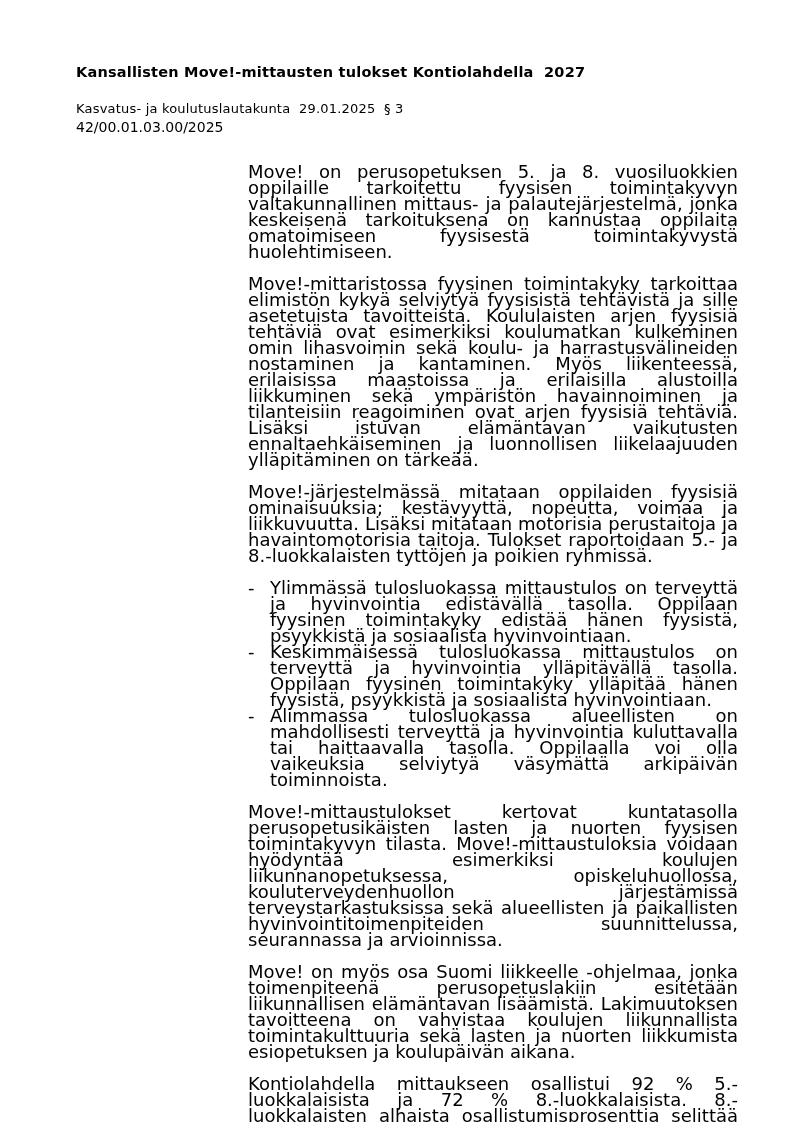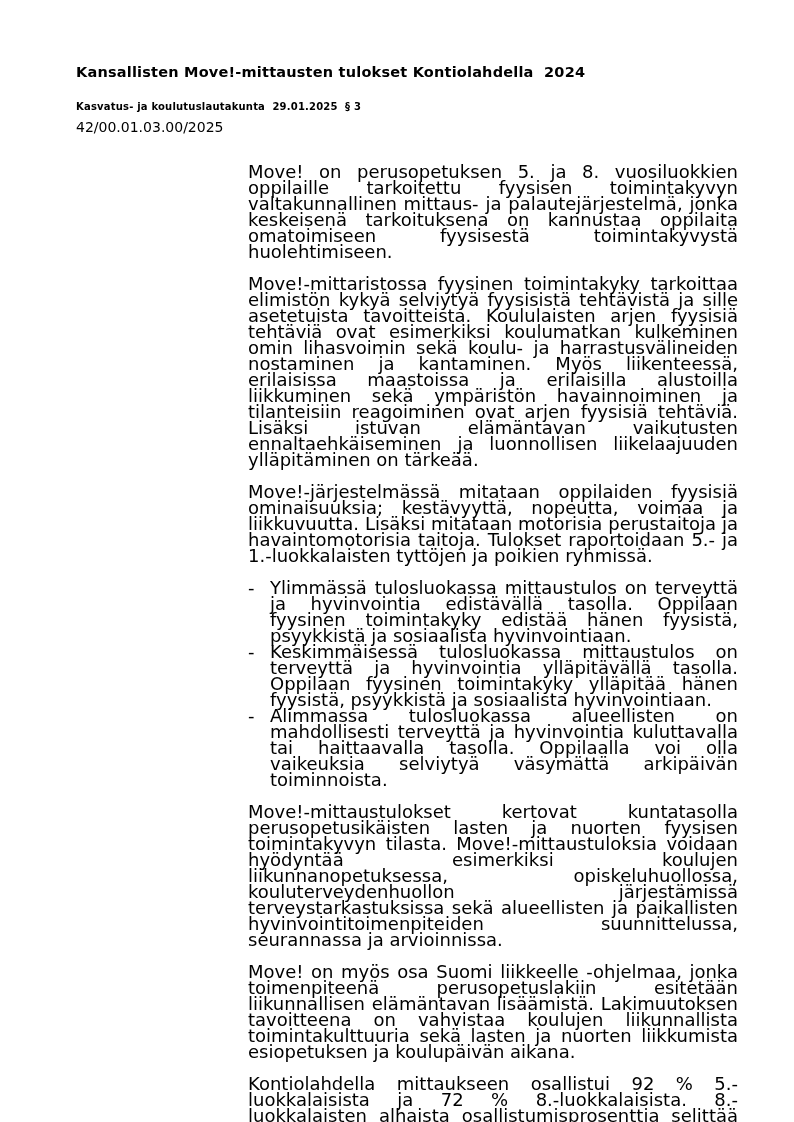--- a/index.html
+++ b/index.html
@@ -24,22 +24,22 @@
     font-size: 14.5px;
     font-weight: bold;
     white-space: pre-wrap;
     letter-spacing: 0.2px;
   }
   .doc-subtitle {
     position: absolute;
     left: 76px;
     top: 101px;
     margin: 0;
-    font-size: 10px;
-    font-weight: bold;
+    font-size: 13px;
+    font-weight: normal;
     white-space: pre-wrap;
     letter-spacing: 0.2px;
   }
   .doc-record {
     position: absolute;
     left: 76px;
     top: 119px;
     font-size: 14px;
     white-space: pre-wrap;
   }
@@ -72,33 +72,33 @@
   .bullet .bullet-text {
     flex: 1;
     text-align: justify;
   }
 </style>
 </head>
 <body>
 
 <div class="page">
 
-  <h1 class="doc-title">Kansallisten Move!-mittausten tulokset Kontiolahdella  2024</h1>
+  <h1 class="doc-title">Kansallisten Move!-mittausten tulokset Kontiolahdella  2027</h1>
 
   <h2 class="doc-subtitle">Kasvatus- ja koulutuslautakunta  29.01.2025  § 3</h2>
 
   <div class="doc-record">42/00.01.03.00/2025</div>
 
   <div class="content">
 
     <p>Move! on perusopetuksen 5. ja 8. vuosiluokkien oppilaille tarkoitettu fyysisen toimintakyvyn valtakunnallinen mittaus- ja palautejärjestelmä, jonka keskeisenä tarkoituksena on kannustaa oppilaita omatoimiseen fyysisestä toimintakyvystä huolehtimiseen.</p>
 
     <p>Move!-mittaristossa fyysinen toimintakyky tarkoittaa elimistön kykyä selviytyä fyysisistä tehtävistä ja sille asetetuista tavoitteista. Koululaisten arjen fyysisiä tehtäviä ovat esimerkiksi koulumatkan kulkeminen omin lihasvoimin sekä koulu- ja harrastusvälineiden nostaminen ja kantaminen. Myös liikenteessä, erilaisissa maastoissa ja erilaisilla alustoilla liikkuminen sekä ympäristön havainnoiminen ja tilanteisiin reagoiminen ovat arjen fyysisiä tehtäviä. Lisäksi istuvan elämäntavan vaikutusten ennaltaehkäiseminen ja luonnollisen liikelaajuuden ylläpitäminen on tärkeää.</p>
 
-    <p>Move!-järjestelmässä mitataan oppilaiden fyysisiä ominaisuuksia; kestävyyttä, nopeutta, voimaa ja liikkuvuutta. Lisäksi mitataan motorisia perustaitoja ja havaintomotorisia taitoja. Tulokset raportoidaan 5.- ja 1.-luokkalaisten tyttöjen ja poikien ryhmissä.</p>
+    <p>Move!-järjestelmässä mitataan oppilaiden fyysisiä ominaisuuksia; kestävyyttä, nopeutta, voimaa ja liikkuvuutta. Lisäksi mitataan motorisia perustaitoja ja havaintomotorisia taitoja. Tulokset raportoidaan 5.- ja 8.-luokkalaisten tyttöjen ja poikien ryhmissä.</p>
 
 
     <div class="bullet-list">
 
       <div class="bullet">
         <span class="dash">-</span>
         <span class="bullet-text">Ylimmässä tulosluokassa mittaustulos on terveyttä ja hyvinvointia edistävällä tasolla. Oppilaan fyysinen toimintakyky edistää hänen fyysistä, psyykkistä ja sosiaalista hyvinvointiaan.</span>
       </div>
 
       <div class="bullet">

